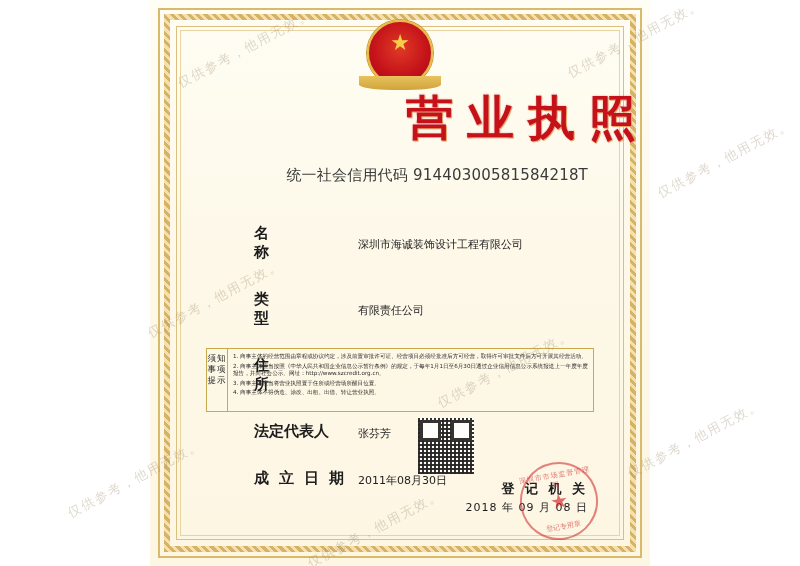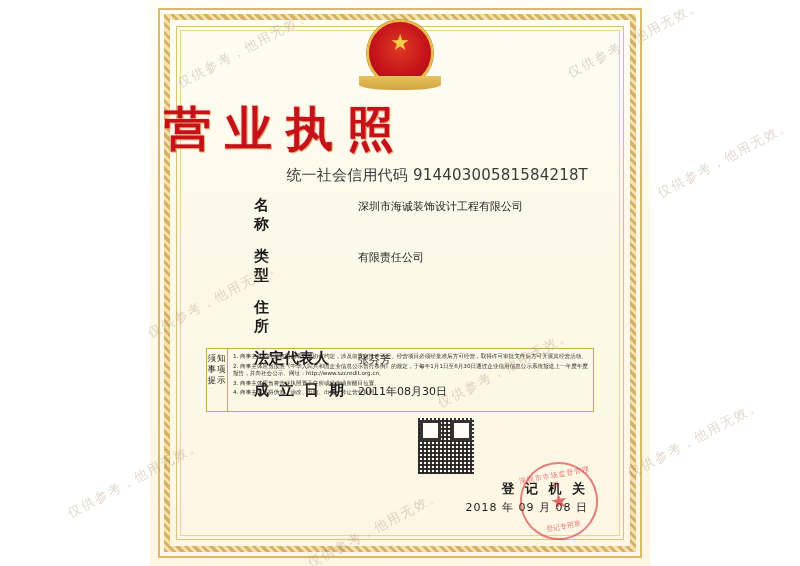--- a/index.html
+++ b/index.html
@@ -100,22 +100,22 @@
     width: 82px;
     height: 14px;
     background: linear-gradient(180deg, #e8c25e, #d0a43c);
     border-radius: 0 0 40% 40%;
   }
   
   .title {
     position: absolute;
     left: 0;
     right: 0;
-    top: 98px;
-    text-align: left;
+    top: 87px;
+    text-align: right;
     font-family: Liberation Mono, monospace;
     font-weight: bold;
     font-size: 47px;
     letter-spacing: 14px;
     text-indent: 14px;
     color: #c4111a;
     text-shadow: 1px 1px 0 #e8a56c, 0 0 2px rgba(196,17,26,0.4);
   }
   .credit-code {
     position: absolute;
@@ -127,22 +127,23 @@
   }
   
   .fields {
     position: absolute;
     left: 104px;
     top: 196px;
     width: 360px;
   }
   .row {
     display: flex;
-    align-items: flex-start;
+    align-items: center;
     margin-bottom: 13px;
+    margin-top: 28px;
   }
   .row .label {
     width: 104px;
     flex: 0 0 104px;
     font-size: 15px;
     font-weight: bold;
     color: #1c1c1c;
     letter-spacing: 6px;
     font-family: "DejaVu Sans", "Liberation Sans", sans-serif;
   }

